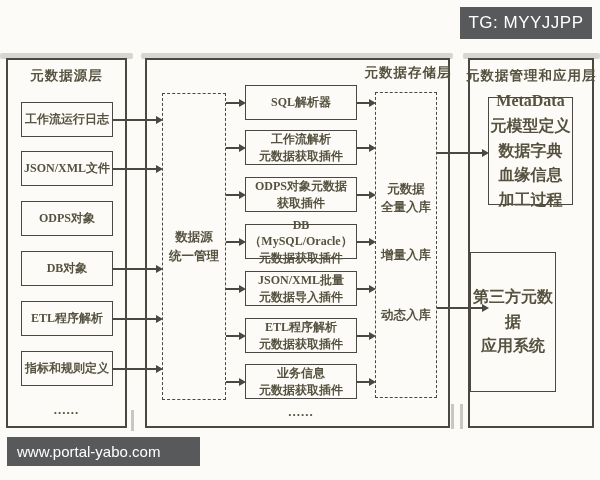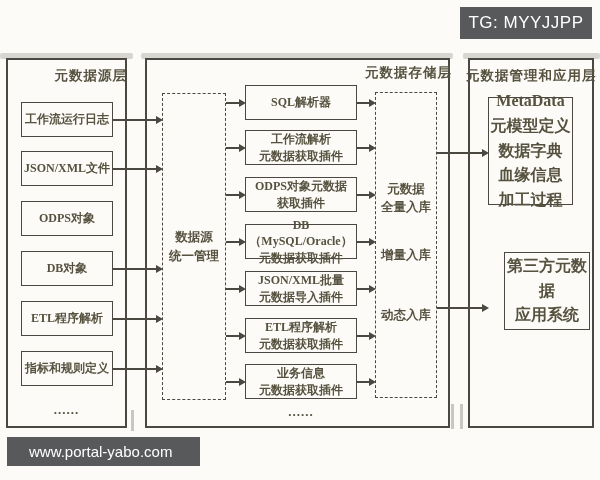--- a/index.html
+++ b/index.html
@@ -1,34 +1,34 @@
 <!DOCTYPE html>
 <html><head>
 <meta charset="utf-8">
 <style>
   html,body{margin:0;padding:0;background:#fff;}
   .screen{position:relative;width:600px;height:480px;background:#fcfbf8;overflow:hidden;
           font-family:"Liberation Serif","DejaVu Serif",serif;color:#56523f;}
   .strip-h{position:absolute;height:6px;background:#d8d6d1;border-radius:2px;}
   .strip-v{position:absolute;width:3px;background:#c9c7c2;}
   .outer{position:absolute;border:2px solid #4a4840;background:transparent;box-sizing:border-box;}
-  .layer-title{position:absolute;text-align:right;font-size:13.5px;font-weight:bold;letter-spacing:1px;white-space:nowrap;}
+  .layer-title{position:absolute;text-align:center;font-size:13.5px;font-weight:bold;letter-spacing:1px;white-space:nowrap;}
   .sbox{position:absolute;border:1.5px solid #4a4840;box-sizing:border-box;display:flex;align-items:center;justify-content:center;
         text-align:center;font-size:12px;font-weight:bold;background:#fcfbf8;white-space:pre-line;line-height:1.35;}
   .dashed{position:absolute;border:1.5px dashed #4a4840;box-sizing:border-box;}
   .center-flex{display:flex;align-items:center;justify-content:center;text-align:center;white-space:pre-line;}
   .mode{position:absolute;width:100%;text-align:center;font-size:12.5px;font-weight:bold;white-space:pre-line;line-height:1.4;}
   .dots{position:absolute;text-align:center;font-size:13px;font-weight:bold;letter-spacing:1px;}
   .arrow{position:absolute;height:1.5px;background:#4a4840;}
   .arrow::after{content:'';position:absolute;right:-6px;top:-3.2px;width:0;height:0;
                 border-left:7px solid #4a4840;border-top:4px solid transparent;border-bottom:4px solid transparent;}
   .badge{position:absolute;background:#58595b;color:#fff;display:flex;align-items:center;justify-content:center;
          font-family:"Liberation Sans","DejaVu Sans",sans-serif;font-size:17px;letter-spacing:0.5px;}
   .footerbar{position:absolute;background:#58595b;color:#fff;display:flex;align-items:center;
-         font-family:"Liberation Sans","DejaVu Sans",sans-serif;font-size:15px;padding-left:22px;box-sizing:border-box;}
+         font-family:"Liberation Sans","DejaVu Sans",sans-serif;font-size:15px;padding-left:10px;box-sizing:border-box;}
   .bigtext{font-size:16px;font-weight:bold;line-height:1.55;}
 </style>
 </head>
 <body>
 
 <div class="screen">
 
   <div class="strip-h" style="left:0;top:53px;width:133px"></div>
   <div class="strip-h" style="left:141px;top:53px;width:312px"></div>
   <div class="strip-h" style="left:463px;top:53px;width:137px"></div>
@@ -75,21 +75,21 @@
 全量入库</div>
     <div class="mode" style="top:154px">增量入库</div>
     <div class="mode" style="top:214px">动态入库</div>
   </div>
 
   <div class="sbox bigtext" style="left:488px;top:97px;width:85px;height:108px">MetaData
 元模型定义
 数据字典
 血缘信息
 加工过程</div>
-  <div class="sbox bigtext" style="left:504px;top:252px;width:86px;height:78px">第三方元数据
+  <div class="sbox bigtext" style="left:470px;top:252px;width:86px;height:140px">第三方元数据
 应用系统</div>
 
   <div class="arrow" style="left:113px;top:119px;width:44px"></div>
   <div class="arrow" style="left:113px;top:168px;width:44px"></div>
   <div class="arrow" style="left:113px;top:268px;width:44px"></div>
   <div class="arrow" style="left:113px;top:318px;width:44px"></div>
   <div class="arrow" style="left:113px;top:368px;width:44px"></div>
 
   <div class="arrow" style="left:226px;top:102px;width:14px"></div>
   <div class="arrow" style="left:226px;top:147px;width:14px"></div>

